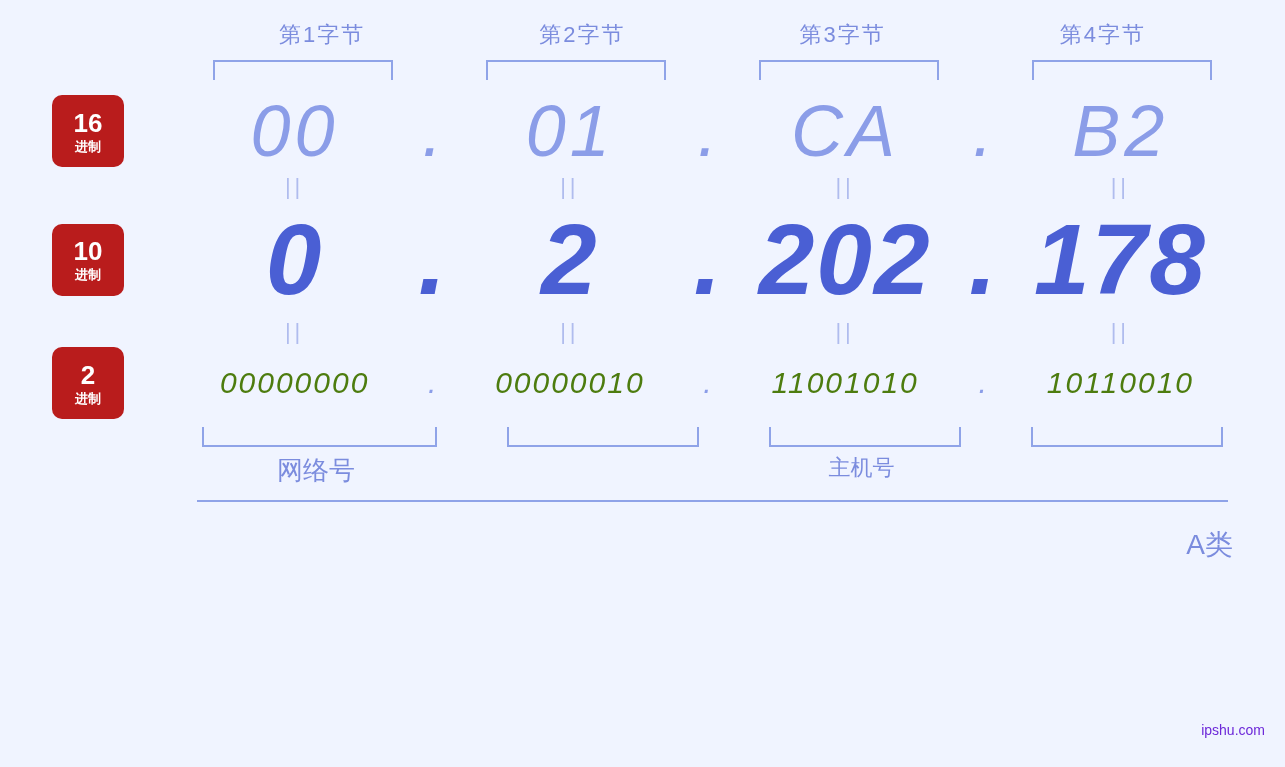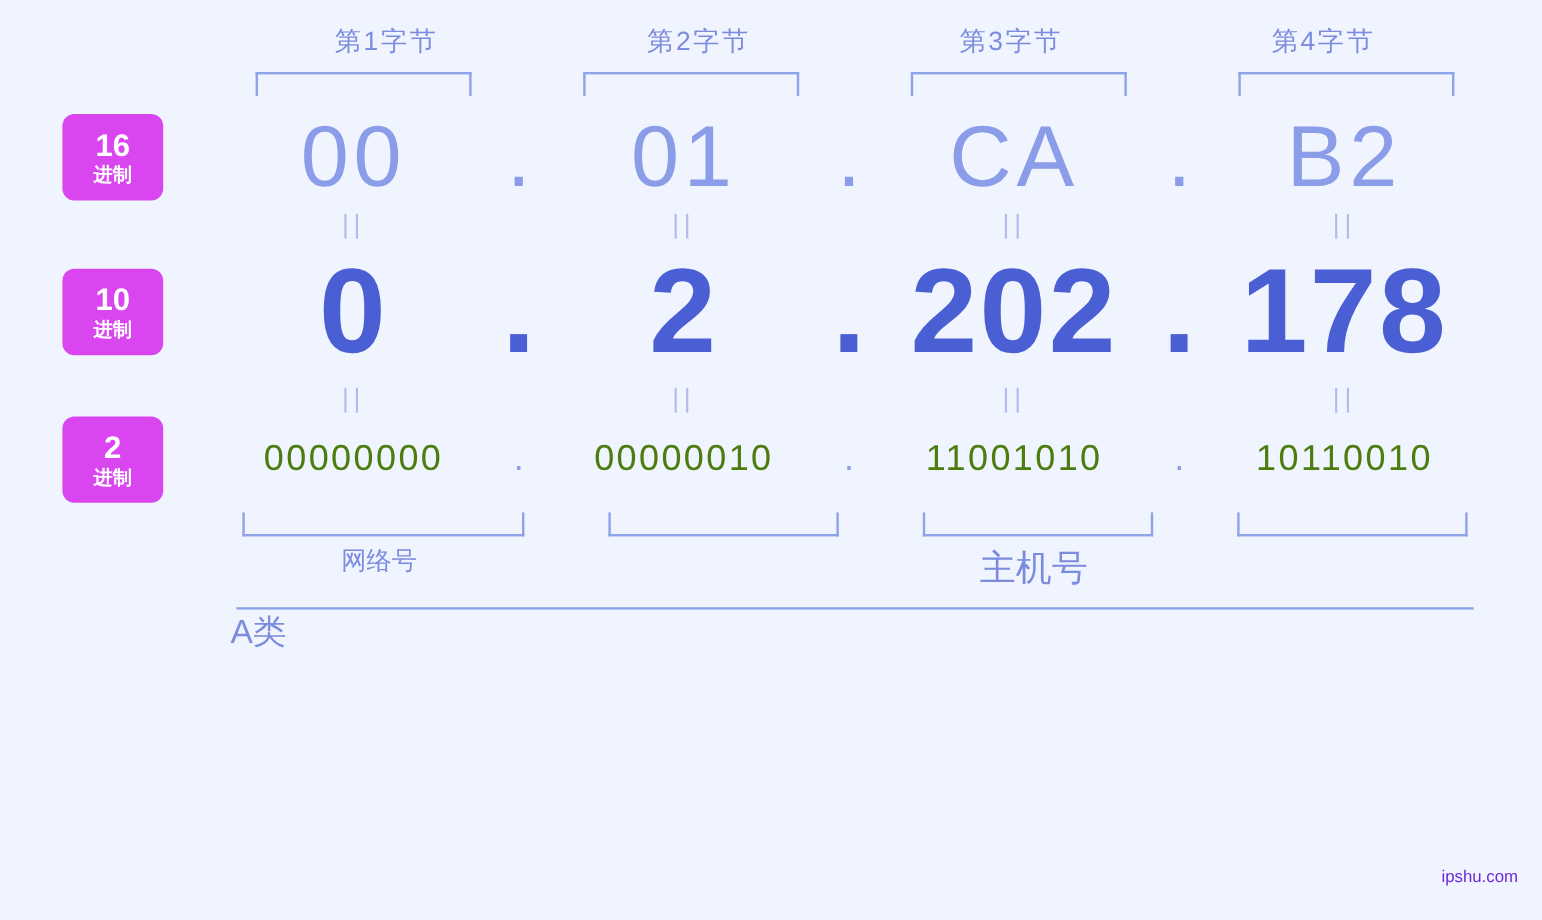--- a/index.html
+++ b/index.html
@@ -69,41 +69,42 @@
     }
 
     .row-label {
       width: 130px;
       display: flex;
       justify-content: flex-start;
       flex-shrink: 0;
     }
 
     .label-badge {
-      background: #d946ef;
+      background: #b91c1c;
       color: white;
-      width: 84px;
+      width: 72px;
       height: 72px;
       border-radius: 10px;
       display: flex;
       flex-direction: column;
       align-items: center;
       justify-content: center;
       font-size: 20px;
       font-weight: bold;
       line-height: 1.2;
     }
 
     .label-badge .num { font-size: 26px; }
-    .label-badge .unit { font-size: 16px; }
+    .label-badge .unit { font-size: 13px; }
 
     .values-row {
       flex: 1;
       display: flex;
       align-items: center;
+      font-style: italic;
     }
 
     .value-cell {
       flex: 1;
       text-align: center;
       color: #7b8cde;
     }
 
     .value-hex {
       font-size: 72px;
@@ -186,24 +187,24 @@
     }
 
     
     .class-area {
       width: 100%;
       padding-left: 140px;
       margin-top: 15px;
     }
 
     .class-label {
-      text-align: left;
+      text-align: right;
       color: #7b8cde;
       font-size: 28px;
-      margin-top: 0;
+      margin-top: 24px;
     }
 
     
     .watermark {
       position: absolute;
       bottom: 29px;
       right: 20px;
       color: #6d28d9;
       font-size: 14px;
     }
@@ -329,23 +330,23 @@
           <div class="bot-bracket-line"></div>
         </div>
         <div style="width:50px;flex-shrink:0;"></div>
         <div style="flex:1; margin:0 5px;">
           <div class="bot-bracket-line"></div>
         </div>
       </div>
     </div>
 
     <div style="display:flex; width:100%; margin-top:6px;">
-      <div style="flex: 1 1 0%; text-align: center; color: rgb(123, 140, 222); font-size: 21px;">网络号</div>
+      <div style="flex: 1 1 0%; text-align: center; color: rgb(123, 140, 222); font-size: 26px;">网络号</div>
       <div style="width:50px;flex-shrink:0;"></div>
-      <div style="flex: 3 1 0%; text-align: center; color: rgb(123, 140, 222); font-size: 30px;">主机号</div>
+      <div style="flex: 3 1 0%; text-align: center; color: rgb(123, 140, 222); font-size: 22px;">主机号</div>
     </div>
   </div>
 
   <div class="class-area" style="margin-top:12px;">
     <div style="height:2px; background:#8fa3e8; margin:0 5px;"></div>
     <div class="class-label">A类</div>
   </div>
 
 </div>
 

